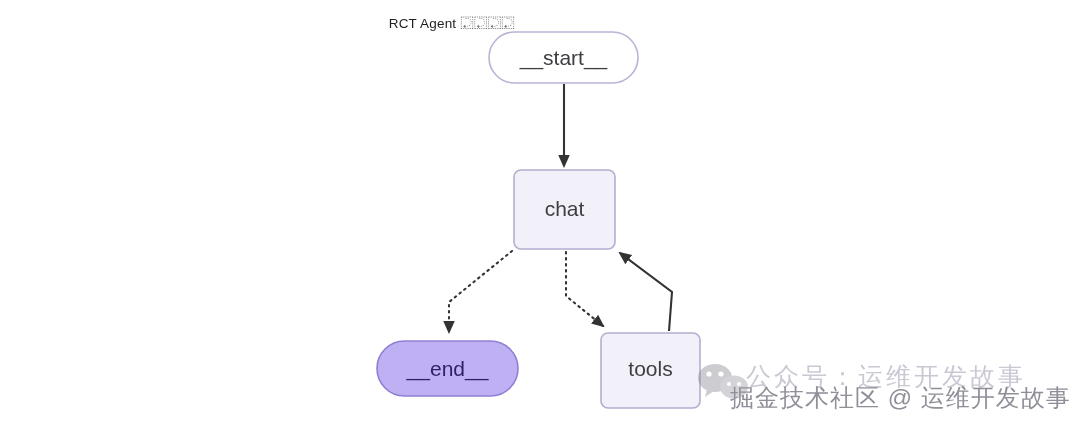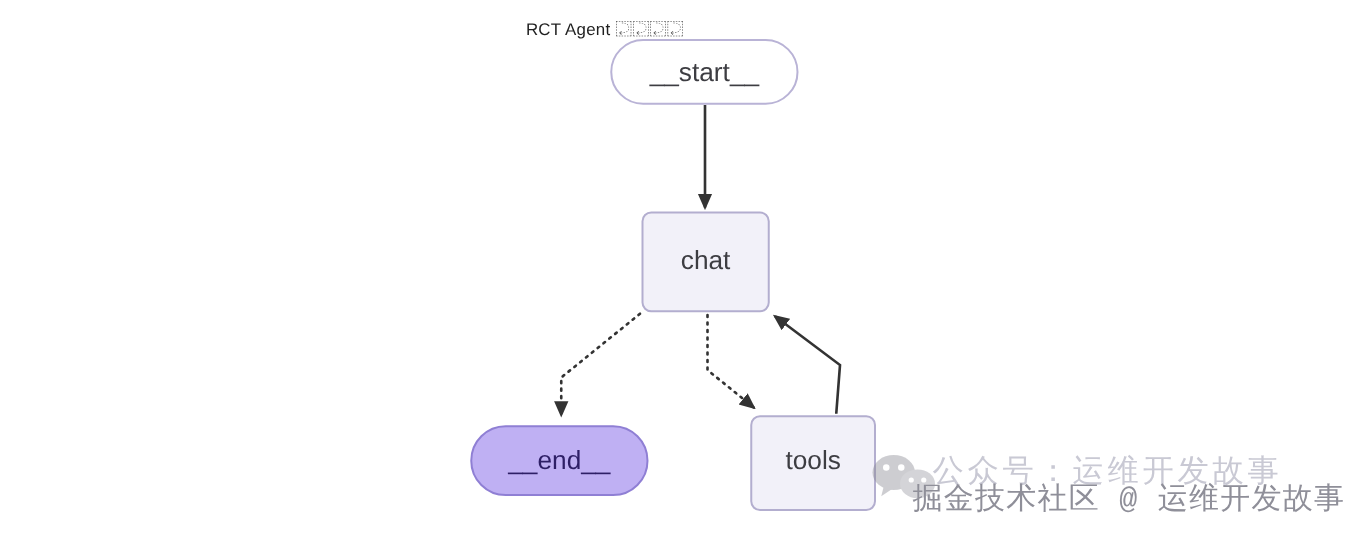--- a/index.html
+++ b/index.html
@@ -30,21 +30,20 @@
     position: absolute;
     left: 0;
     top: 0;
     width: 888px;
     text-align: center;
     font-size: 13.5px;
     color: #1f1f1f;
     letter-spacing: 0.2px;
     white-space: pre;
     z-index: 6;
-    padding-left: 32px;
   }
   .tofu {
     font-family: "DejaVu Sans", sans-serif;
   }
 
   
   svg.diagram {
     position: absolute;
     left: 0;
     top: 0;
@@ -91,21 +90,21 @@
     font-family: "DejaVu Sans", sans-serif;
   }
   .wm-lower {
     position: absolute;
     left: 730px;
     top: 382px;
     font-size: 24px;
     letter-spacing: 1px;
     color: #8f8f99;
     white-space: nowrap;
-    font-family: Liberation Mono, monospace;
+    font-family: Liberation Sans, sans-serif;
   }
 </style>
 </head>
 <body>
 
 <div id="canvas">
 
   <div class="graph-title">
     <span>RCT Agent </span><span class="tofu">⿿⿿⿿⿿</span>
   </div>

